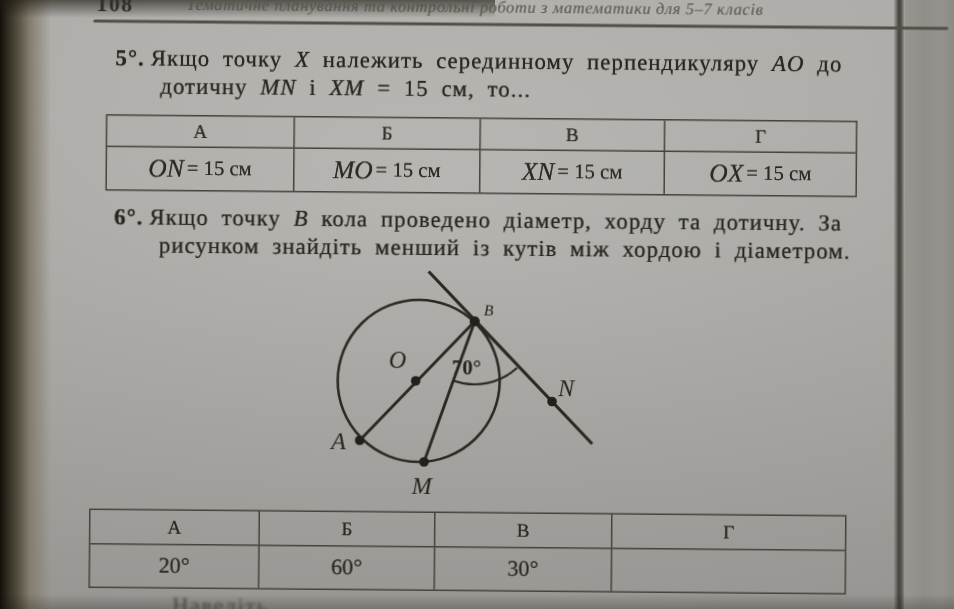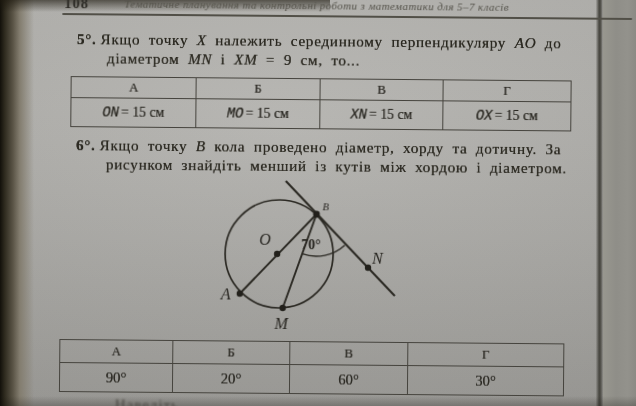--- a/index.html
+++ b/index.html
@@ -40,21 +40,21 @@
   
   .anstable{position:absolute;display:grid;border:1.3px solid #45433d;}
   .t1{left:71px;top:76px;width:499px;grid-template-columns:125px 124px 123px 1fr;grid-template-rows:21px 28px;}
   .t2{left:62px;top:339px;width:503px;grid-template-columns:113px 117px 118px 1fr;grid-template-rows:23px 28px;}
   .cell{display:flex;align-items:center;justify-content:center;
     border-right:1.1px solid #45433d;font-size:13px;color:#2b2923;
     text-shadow:0 0 0.4px rgba(43,41,35,0.8);}
   .cell:nth-child(4n){border-right:none;}
   .hrow{border-bottom:1.1px solid #45433d;font-size:12.8px;}
   .vcell{font-size:13.8px;}
-  .vcell i{font-size:14px;margin-right:2px;font-family:Liberation Mono, monospace;}
+  .vcell i{font-size:17px;margin-right:2px;}
   .t2 .vcell{font-size:14.8px;}
   
   #diagram{position:absolute;left:195px;top:170px;}
   .cutoff{left:118px;top:396px;font-size:15px;color:#45433d;filter:blur(1px);letter-spacing:1px;}
 </style>
 </head>
 <body>
 
 <div class="paper-base"></div>
 <div class="paper-vign"></div>
@@ -64,21 +64,21 @@
 <div class="outer-strip"></div>
 <div class="bottom-shade"></div>
 
 <div id="content">
 
   <div class="abs hdr-num">108</div>
   <div class="abs hdr-title">Тематичне планування та контрольні роботи з математики для 5–7 класів</div>
   <div class="abs hdr-rule"></div>
 
   <div class="abs line p5l1"><span class="pnum">5°.</span><span>Якщо точку </span><i>X</i><span> належить серединному перпендикуляру </span><i>AO</i><span> до</span></div>
-  <div class="abs line p5l2"><span>діаметром </span><i>MN</i><span> і </span><i>XM</i><span> = 9 см, то...</span></div>
+  <div class="abs line p5l2"><span>дотичну </span><i>MN</i><span> і </span><i>XM</i><span> = 15 см, то...</span></div>
 
   <div class="anstable t1">
     <div class="cell hrow">А</div>
     <div class="cell hrow">Б</div>
     <div class="cell hrow">В</div>
     <div class="cell hrow">Г</div>
     <div class="cell vcell">
         <i>ON</i>
         <span> = 15 см</span>
       </div>
@@ -122,21 +122,20 @@
       <text x="277" y="327" font-size="16" font-style="italic">M</text>
       <text x="303" y="247" font-size="14" font-weight="bold">70°</text>
     </g>
   </svg>
 
   <div class="anstable t2">
     <div class="cell hrow">А</div>
     <div class="cell hrow">Б</div>
     <div class="cell hrow">В</div>
     <div class="cell hrow">Г</div>
-    <div class="cell vcell">90°</div>
     <div class="cell vcell">20°</div>
     <div class="cell vcell">60°</div>
     <div class="cell vcell">30°</div>
   </div>
 
   <div class="abs cutoff">Наведіть</div>
 
 </div>
 
 </body></html>

